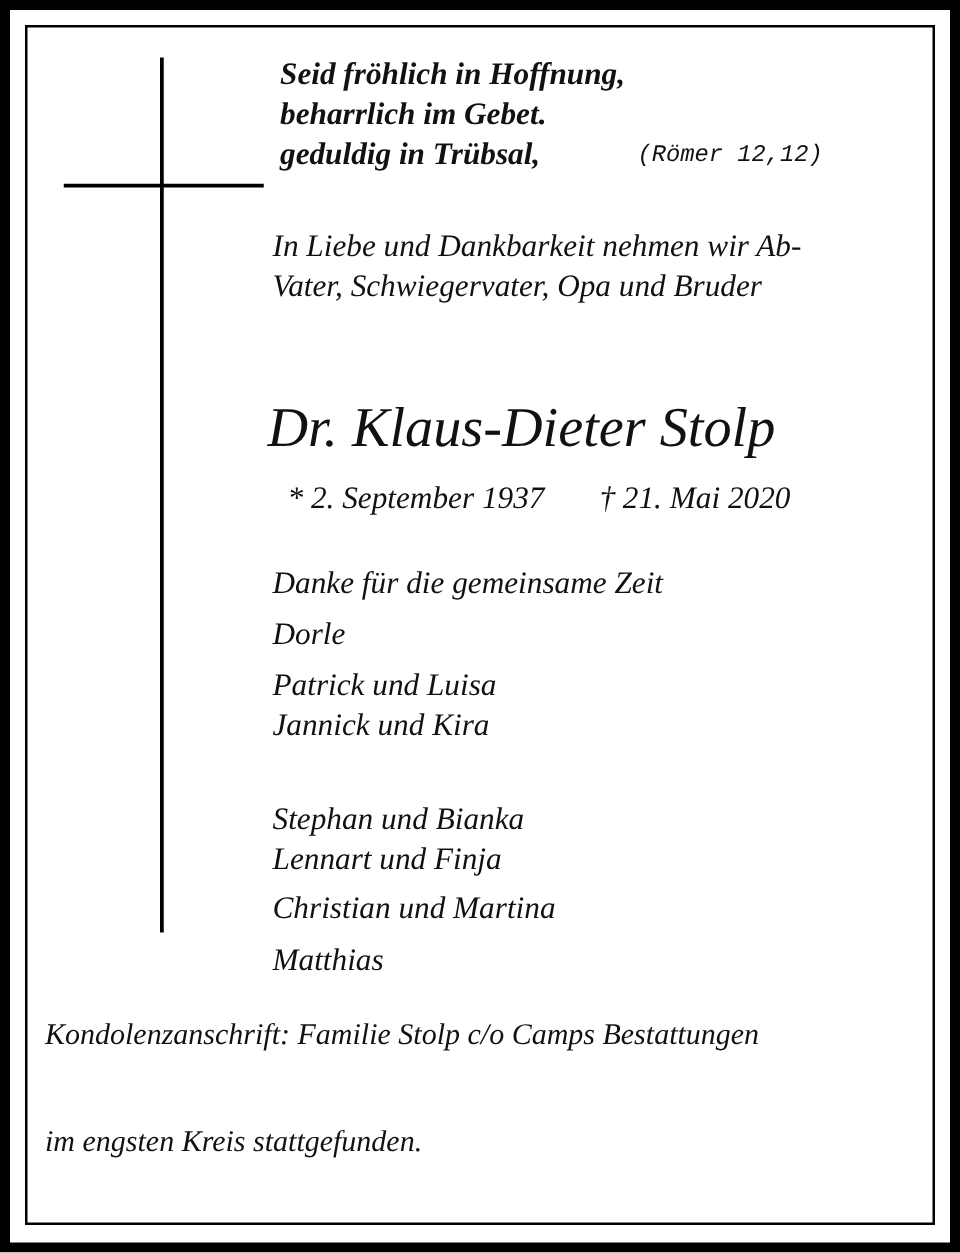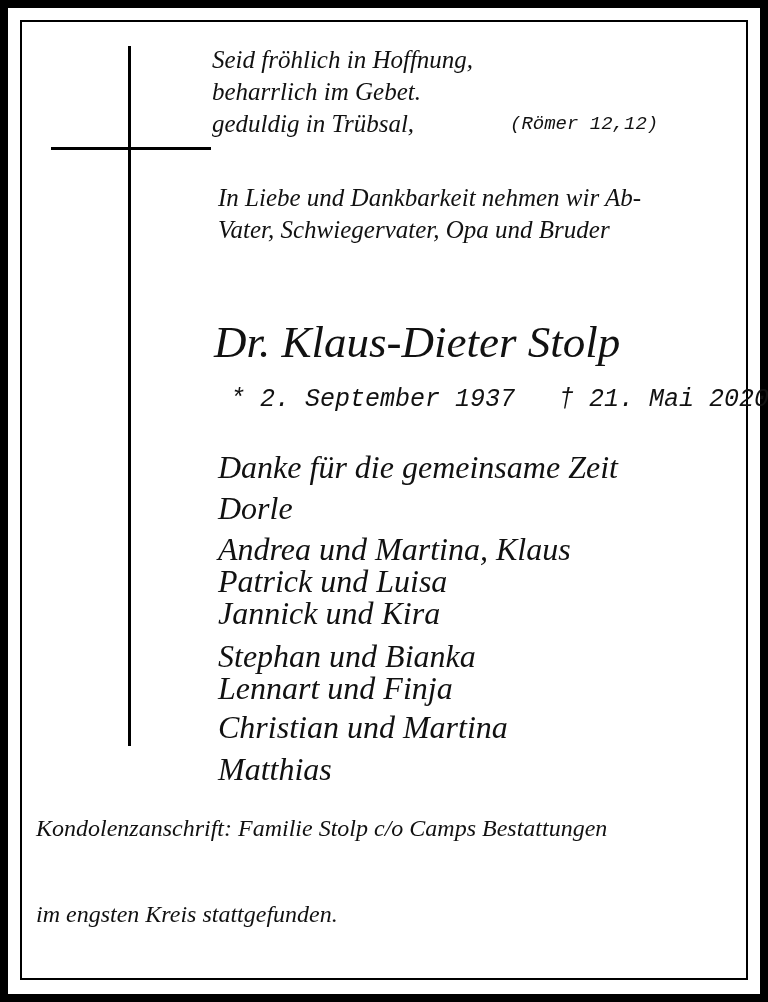--- a/index.html
+++ b/index.html
@@ -12,27 +12,27 @@
     position: absolute; left: 12px; top: 12px; right: 12px; bottom: 14px;
     border: 2px solid #000; box-sizing: border-box;
   }
   .cross-v { position: absolute; left: 128px; top: 46px; width: 3px; height: 700px; background: #000; }
   .cross-h { position: absolute; left: 51px; top: 147px; width: 160px; height: 3px; background: #000; }
   .t {
     position: absolute; font-family: "DejaVu Serif", "Liberation Serif", serif;
     font-style: italic; color: #111; white-space: nowrap;
   }
   .body-txt { font-family: "Liberation Serif", "DejaVu Serif", serif; font-size: 25px; line-height: 32px; }
-  .verse { left: 212px; top: 44px; }
+  .verse { left: 224px; top: 44px; font-weight: bold; }
   .ref { left: 510px; top: 113px; font-family: Liberation Mono, monospace; font-size: 19px; }
   .intro { left: 218px; top: 182px; }
   .name { left: 214px; top: 314px; font-family: "Liberation Serif", serif; font-size: 45px; line-height: 56px; }
-  .dates { left: 230px; top: 385px; font-family: Liberation Mono, monospace; font-size: 25px; }
+  .dates { left: 230px; top: 385px; font-family: Liberation Serif, serif; font-size: 25px; }
   .dates span + span { margin-left: 44px; }
-  .fam { left: 218px; font-family: "Liberation Serif", serif; font-size: 32px; line-height: 32px; }
+  .fam { left: 218px; font-family: "Liberation Serif", serif; font-size: 25px; line-height: 32px; }
   .bottom { left: 36px; font-family: "Liberation Serif", serif; font-size: 24px; line-height: 32px; }
 </style>
 </head>
 <body>
 
 <div class="outer">
   <div class="inner"></div>
 </div>
 
 <div class="cross-v"></div>
@@ -54,21 +54,20 @@
 
 <div class="t dates">
   <span>* 2. September 1937</span><span>† 21. Mai 2020</span>
 </div>
 
 <div class="t fam" style="top:451px">Danke für die gemeinsame Zeit</div>
 <div class="t fam" style="top:492px">
   <div>Dorle</div>
 </div>
 <div class="t fam" style="top:533px">
-  <div>Andrea und Martina, Klaus</div>
   <div>Patrick und Luisa</div>
   <div>Jannick und Kira</div>
 </div>
 <div class="t fam" style="top:640px">
   <div>Stephan und Bianka</div>
   <div>Lennart und Finja</div>
 </div>
 <div class="t fam" style="top:711px">
   <div>Christian und Martina</div>
 </div>

